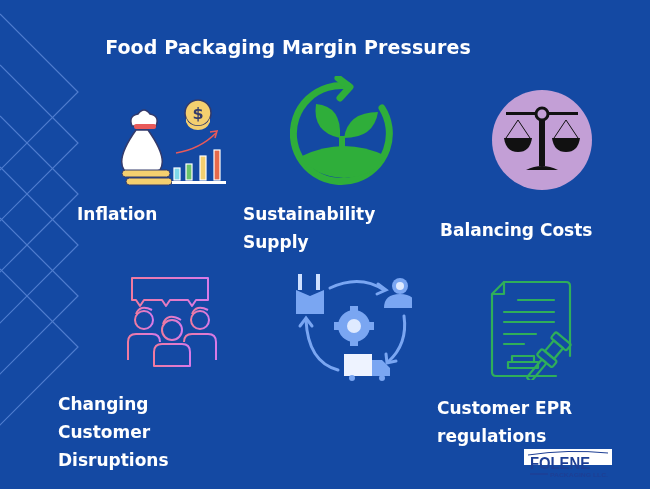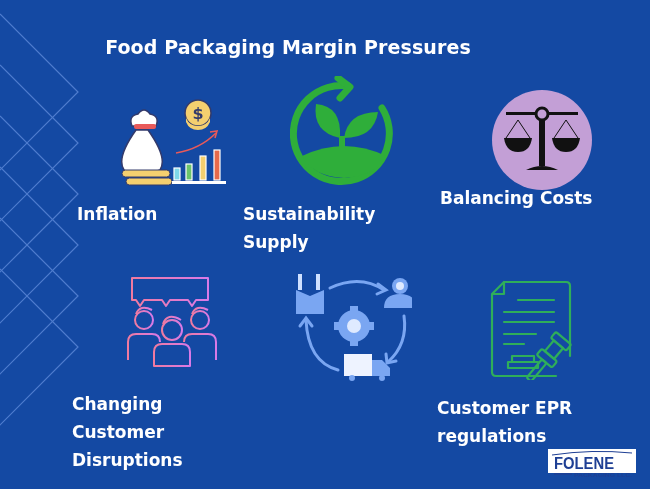--- a/index.html
+++ b/index.html
@@ -1,21 +1,21 @@
 <!DOCTYPE html>
 <html><head>
 <meta charset="utf-8">
 <style>
   html,body{margin:0;padding:0;}
   body{width:650px;height:489px;background:#1449a3;position:relative;overflow:hidden;font-family:"DejaVu Sans","Liberation Sans",sans-serif;color:#fff;}
   .bg-lines{position:absolute;left:0;top:0;width:650px;height:489px;}
   .title{position:absolute;top:36px;left:0;width:576px;text-align:center;font-size:19px;font-weight:bold;letter-spacing:0.1px;}
   .icon{position:absolute;}
   .label{position:absolute;width:200px;font-size:17px;font-weight:bold;line-height:28px;}
-  .logo{position:absolute;left:548px;top:449px;width:88px;height:24px;background:#fff;}
+  .logo{position:absolute;left:524px;top:449px;width:88px;height:16px;background:#fff;}
 </style>
 </head>
 <body>
 
 <svg class="bg-lines" viewBox="0 0 650 489">
   <g stroke="#5a86d6" stroke-width="1.2" fill="none" opacity="0.85">
     <polyline points="0,14 78,92 -20,190"></polyline>
     <polyline points="0,65 78,143 -20,241"></polyline>
     <polyline points="0,116 78,194 -20,292"></polyline>
     <polyline points="0,167 78,245 -20,343"></polyline>
@@ -71,21 +71,21 @@
   <circle cx="52" cy="26" r="6" fill="#c39fd6" stroke="#111" stroke-width="3"></circle>
   <rect x="49" y="32" width="6" height="46" fill="#111"></rect>
   <path d="M36 82 q16 -8 32 0 z" fill="#111"></path>
   <line x1="28" y1="32" x2="16" y2="50" stroke="#111" stroke-width="1"></line>
   <line x1="28" y1="32" x2="40" y2="50" stroke="#111" stroke-width="1"></line>
   <path d="M14 50 h28 q-2 14 -14 14 q-12 0 -14 -14 z" fill="#111"></path>
   <line x1="76" y1="32" x2="64" y2="50" stroke="#111" stroke-width="1"></line>
   <line x1="76" y1="32" x2="88" y2="50" stroke="#111" stroke-width="1"></line>
   <path d="M62 50 h28 q-2 14 -14 14 q-12 0 -14 -14 z" fill="#111"></path>
 </svg>
-<div class="label" style="left:440px;top:184px">
+<div class="label" style="left:440px;top:216px">
   <div>Balancing Costs</div>
 </div>
 
 <svg class="icon" style="left:124px;top:274px;width:96px;height:96px" viewBox="0 0 96 96">
   <defs>
     <linearGradient id="pk" x1="0" x2="1" y1="0" y2="0">
       <stop offset="0" stop-color="#f07aa0"></stop>
         <stop offset="1" stop-color="#d87ae8"></stop>
     </linearGradient>
   </defs>
@@ -95,21 +95,21 @@
     <path d="M12 40 q4 -10 16 -4"></path>
     <path d="M4 86 v-18 q0 -8 8 -8 h16 q8 0 8 8"></path>
     <circle cx="76" cy="46" r="9"></circle>
     <path d="M68 40 q4 -10 16 -4"></path>
     <path d="M92 86 v-18 q0 -8 -8 -8 h-16 q-8 0 -8 8"></path>
     <circle cx="48" cy="56" r="10"></circle>
     <path d="M39 50 q4 -12 18 -4"></path>
     <path d="M30 92 v-14 q0 -8 8 -8 h20 q8 0 8 8 v14 z"></path>
   </g>
 </svg>
-<div class="label" style="left:72px;top:390px">
+<div class="label" style="left:58px;top:390px">
   <div>Changing</div>
   <div>Customer</div>
   <div>Disruptions</div>
 </div>
 
 <svg class="icon" style="left:292px;top:268px;width:120px;height:116px" viewBox="0 0 120 116">
   <g fill="#7aa6f2" stroke="#7aa6f2">
 
     <rect x="6" y="6" width="4" height="16" stroke="none" fill="#cfe0ff"></rect>
     <rect x="24" y="6" width="4" height="16" stroke="none" fill="#cfe0ff"></rect>

